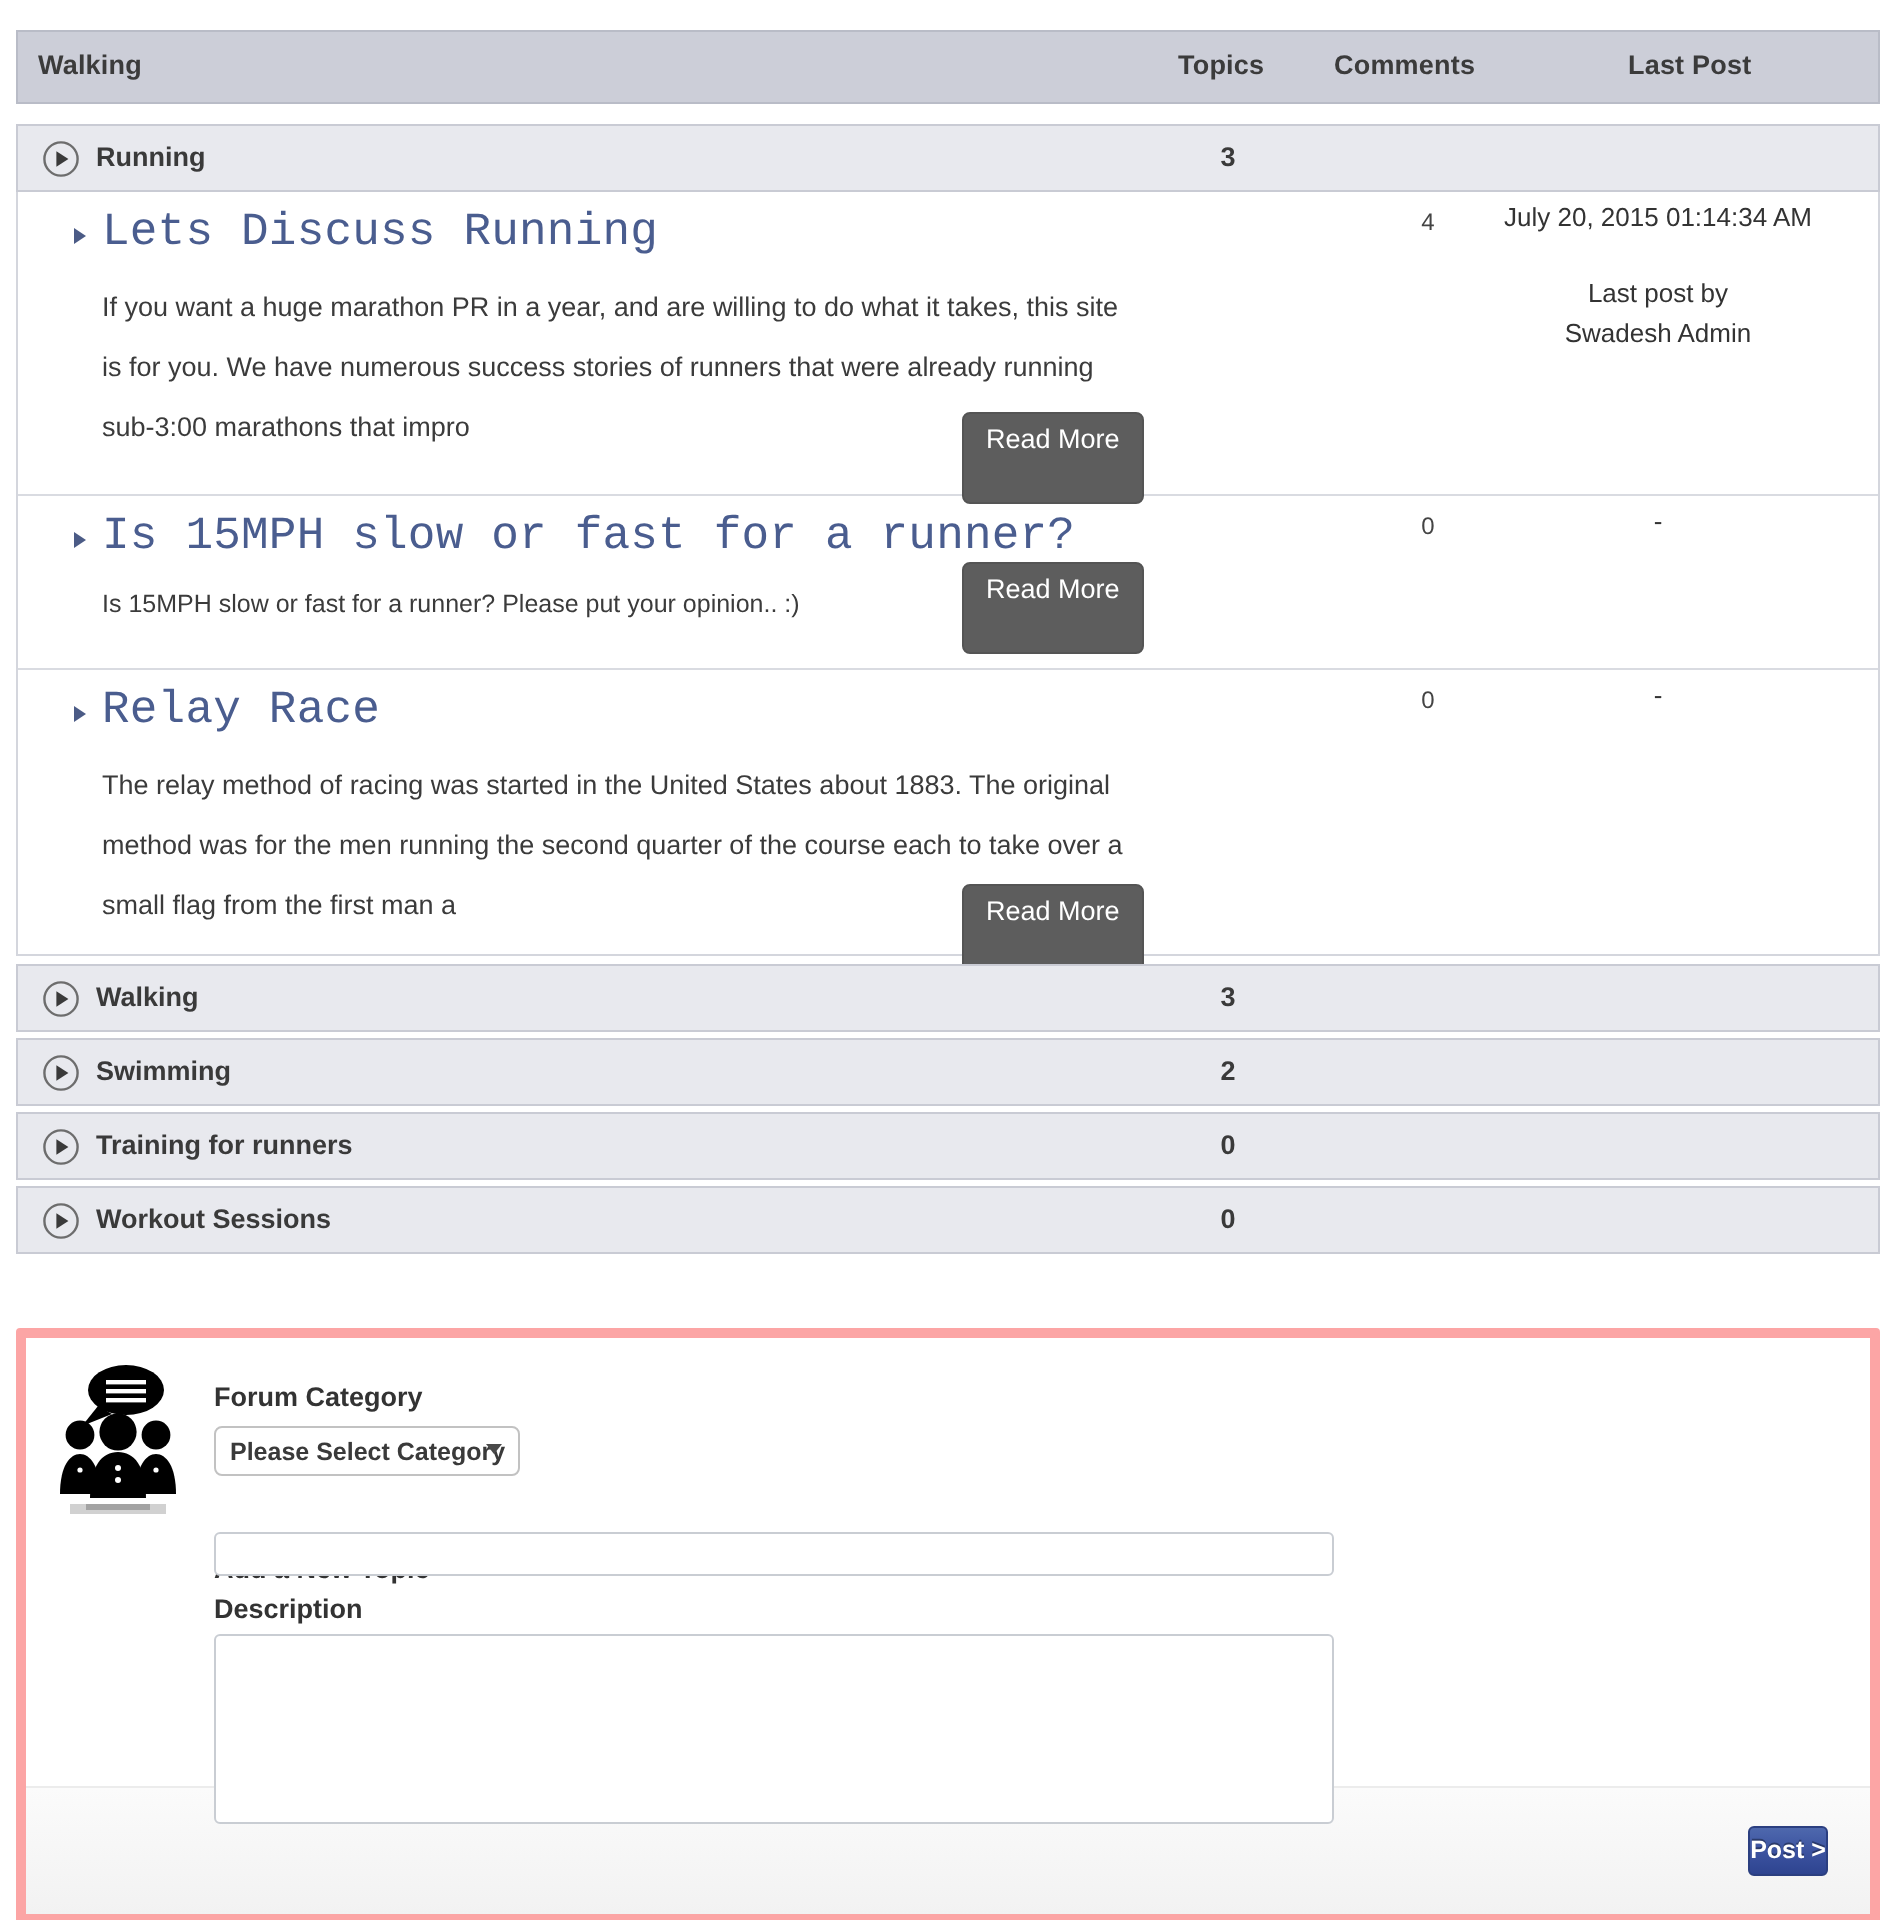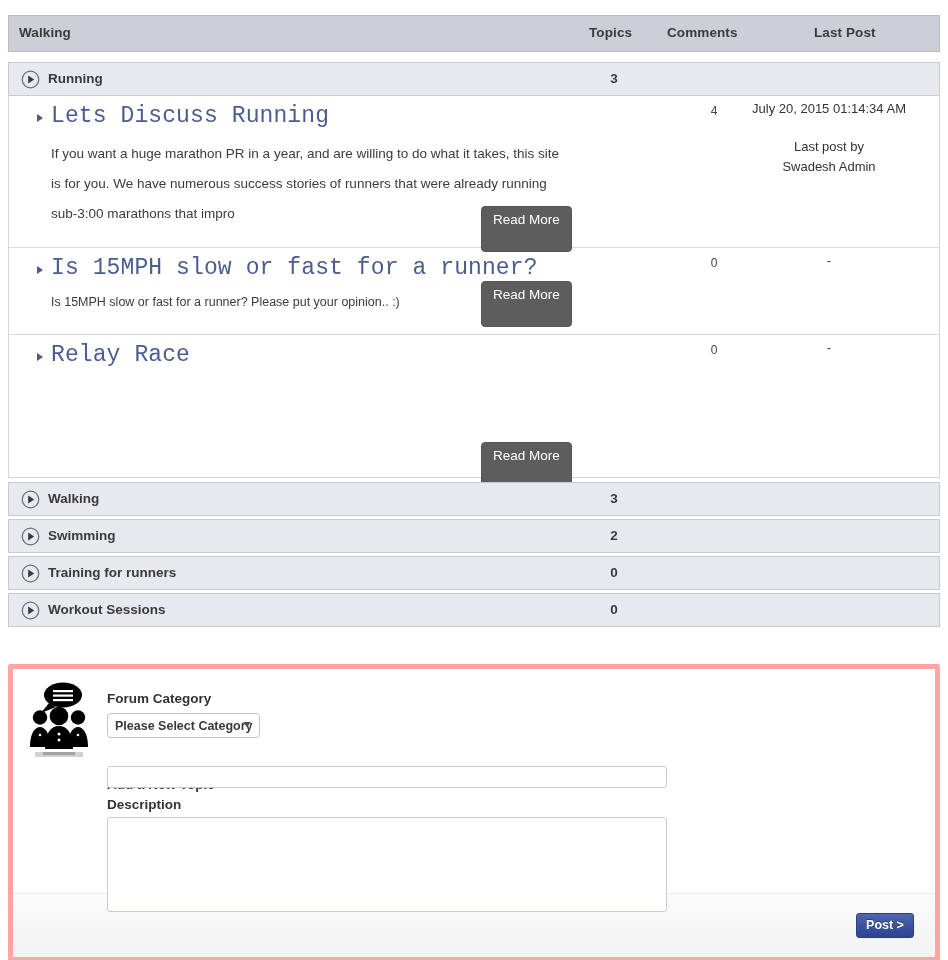--- a/index.html
+++ b/index.html
@@ -282,21 +282,21 @@
     color: #333;
     padding: 4px 5px;
     resize: none;
     outline: none;
   }
 
   .post-btn {
     position: absolute;
     right: 21px;
     bottom: 19px;
-    width: 58px;
+    width: 40px;
     height: 25px;
     background: linear-gradient(to bottom, #4e68ad 0%, #3c53a0 50%, #2e4490 100%);
     border: 1px solid #2b3f80;
     border-radius: 3px;
     color: #ffffff;
     font-family: "Liberation Sans", sans-serif;
     font-size: 12.5px;
     font-weight: bold;
     text-shadow: 0 -1px 0 rgba(0,0,0,0.35);
     cursor: pointer;
@@ -346,20 +346,21 @@
       <a class="topic-title" href="#" style="text-decoration:none;">Is 15MPH slow or fast for a runner?</a>
       <div class="topic-body small" style="top:44px; line-height:20px;">Is 15MPH slow or fast for a runner? Please put your opinion.. :)</div>
       <button class="read-more" style="left:472px; top:33px;">Read More</button>
       <div class="topic-comments" style="top:8px;">0</div>
       <div class="topic-lastpost dash" style="top:5px;">-</div>
     </div>
 
     <div class="topic" style="height:141px;">
       <span class="topic-arrow"></span>
       <a class="topic-title" href="#" style="text-decoration:none;">Relay Race</a>
+      <div class="topic-body">The relay method of racing was started in the United States about 1883. The original method was for the men running the second quarter of the course each to take over a small flag from the first man a</div>
       <button class="read-more" style="left:472px; top:107px;">Read More</button>
       <div class="topic-comments" style="top:8px;">0</div>
       <div class="topic-lastpost dash" style="top:5px;">-</div>
     </div>
 
   </div>
 
   <div class="cat-row" style="top:482px;">
     <span class="cat-icon">
       <svg width="19" height="19" viewBox="0 0 19 19">

